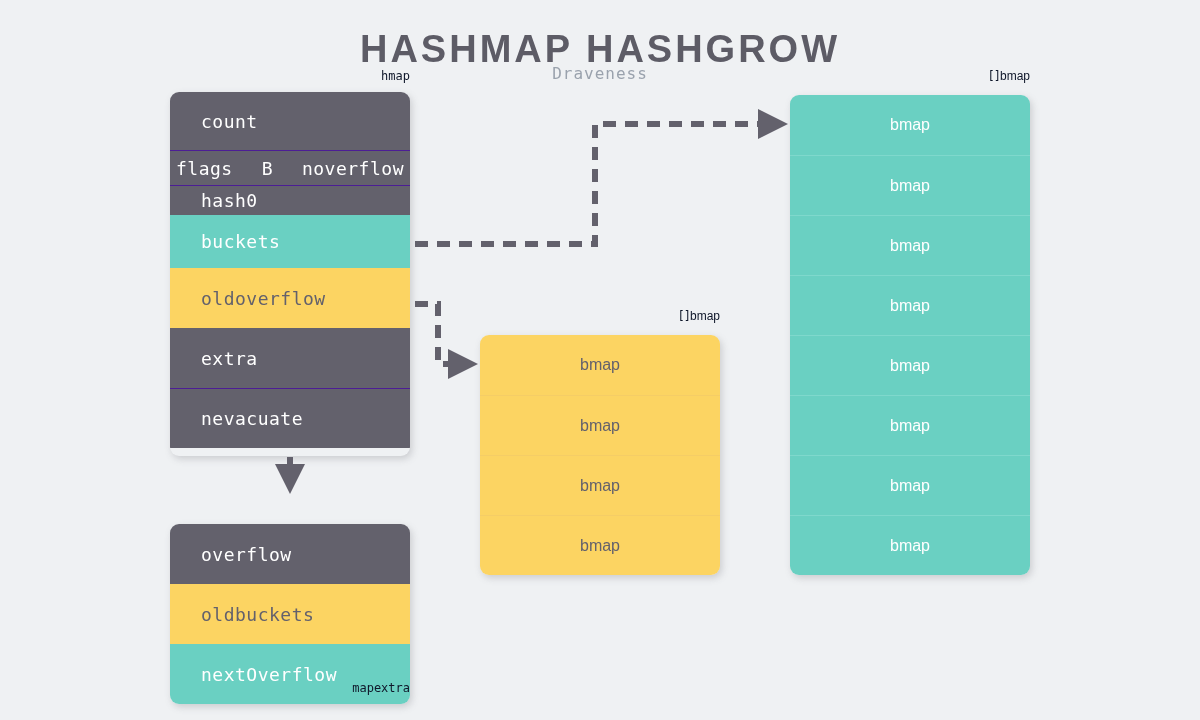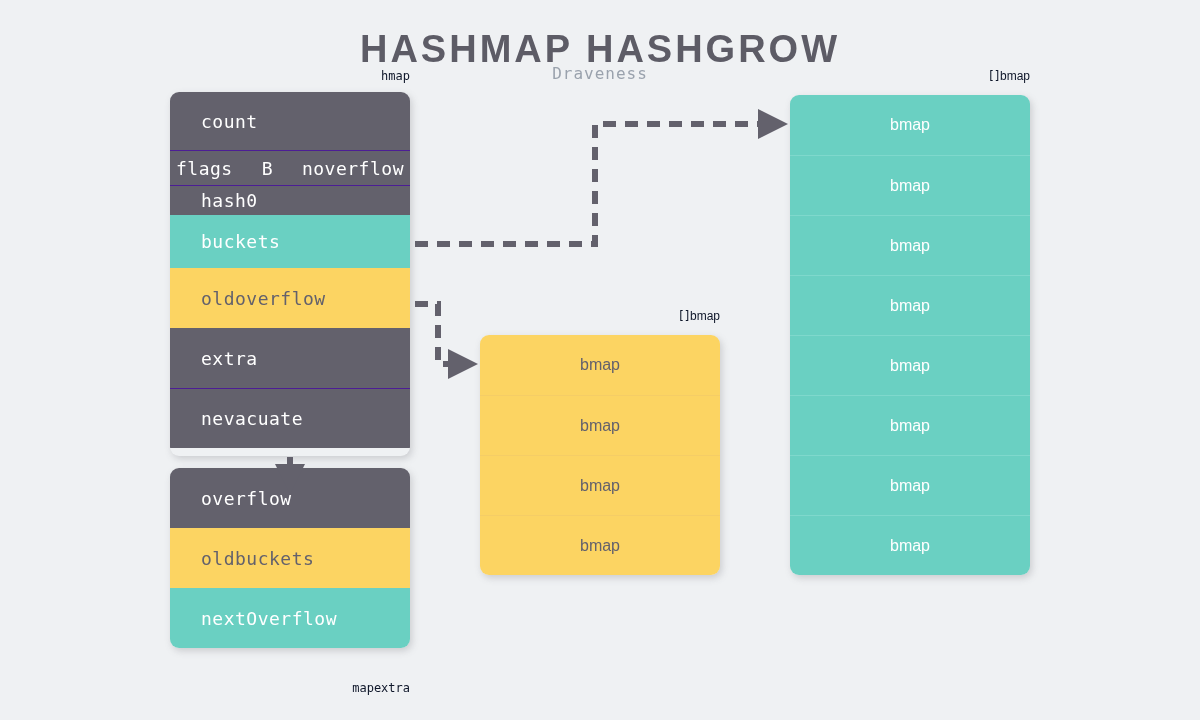--- a/index.html
+++ b/index.html
@@ -145,21 +145,21 @@
       <span>oldoverflow</span>
     </div>
     <div class="row dark" style="height:60px;">
       <span>extra</span>
     </div>
     <div class="row dark" style="height:60px;">
       <span>nevacuate</span>
     </div>
   </div>
 
-  <div class="box" style="left:170px; top:468px; width:240px; height:180px;">
+  <div class="box" style="left:170px; top:524px; width:240px; height:180px;">
     <div class="row dark" style="height:60px;">
       <span>overflow</span>
     </div>
     <div class="row amber" style="height:60px;">
       <span>oldbuckets</span>
     </div>
     <div class="row teal" style="height:60px;">
       <span>nextOverflow</span>
     </div>
   </div>

